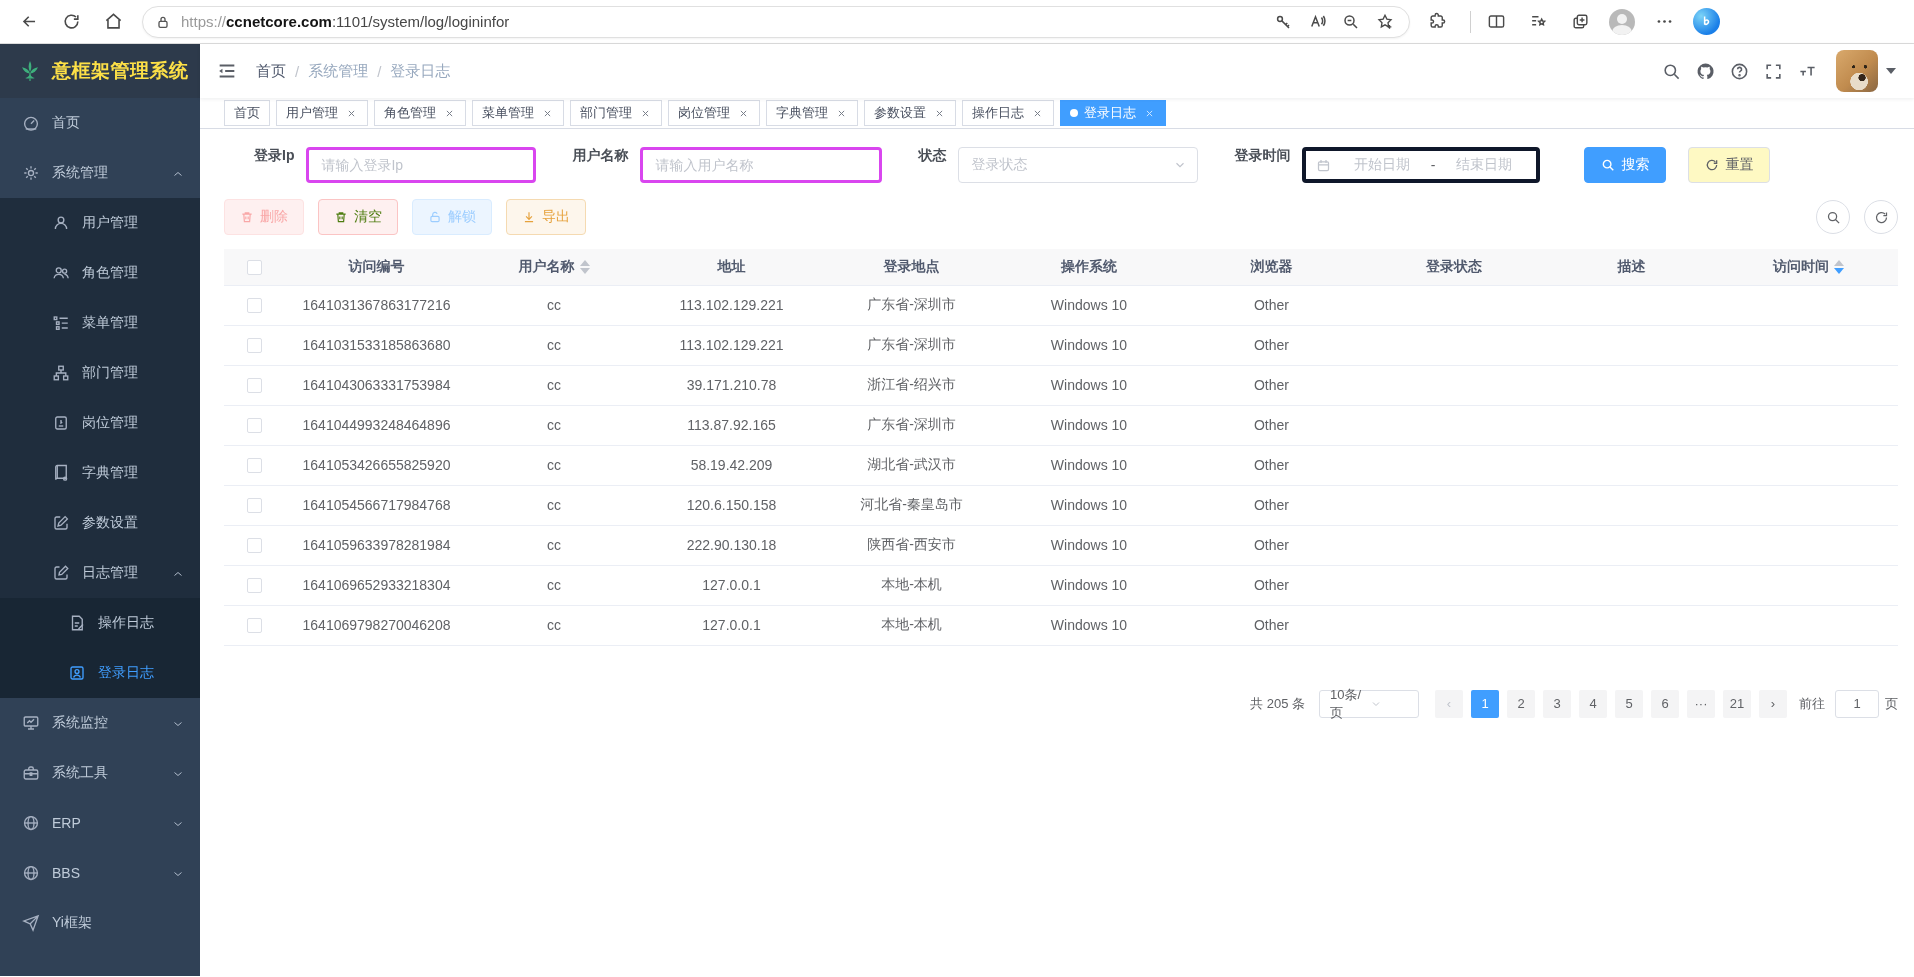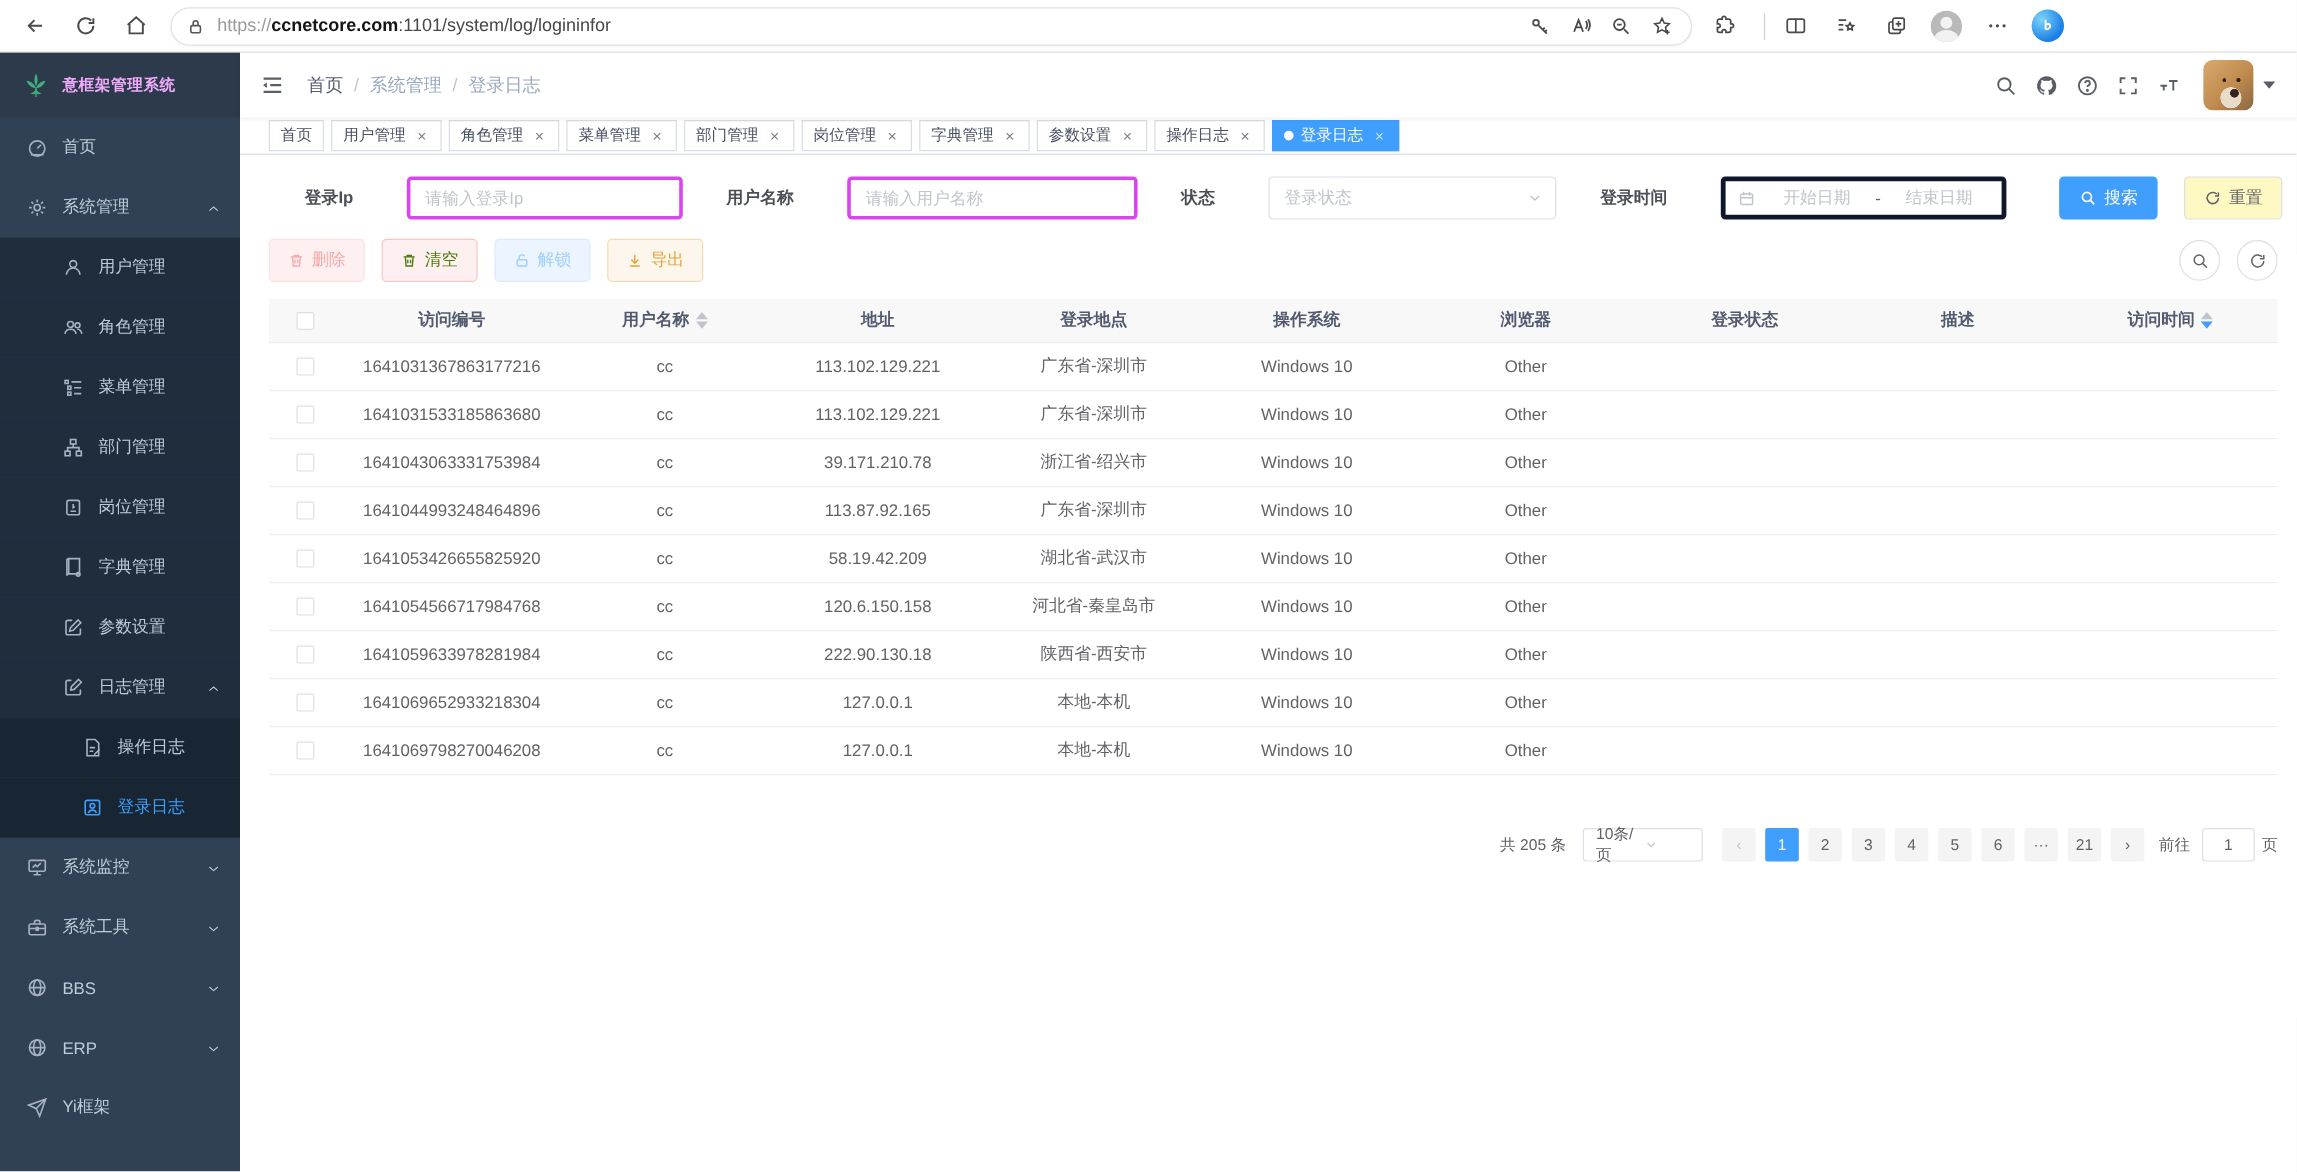--- a/index.html
+++ b/index.html
@@ -25,21 +25,21 @@
   .profile-dot:after { content:""; position:absolute; left:3px; top:16px; width:20px; height:14px; border-radius:50%; background:#f2f2f2; }
   .copilot { width:27px; height:27px; border-radius:50%; background:radial-gradient(circle at 30% 30%, #7cd4f7, #1a7fe8 70%); display:flex; align-items:center; justify-content:center; color:#fff; }
   .copilot svg{ width:15px; height:15px; }
 
   
   .app { display:flex; height:932px; }
   .sidebar { width:200px; background:#304156; flex:none; display:flex; flex-direction:column; }
   .logo { height:54px; background:#2d3a4b; display:flex; align-items:center; padding-left:18px; flex:none; }
   .logo .leaf { width:24px; height:24px; color:#3eaf7c; margin-right:10px; }
   .logo .leaf svg{ width:24px; height:24px; }
-  .logo-title { color:#f0abfc; font-size:13px; font-weight:bold; letter-spacing:.5px; }
+  .logo-title { color:#fde047; font-size:19px; font-weight:bold; letter-spacing:.5px; }
   .menu { flex:1; overflow:hidden; }
   .m-item { height:50px; display:flex; align-items:center; color:#bfcbd9; font-size:14px; cursor:pointer; position:relative; }
   .m-item .ic { width:18px; height:18px; color:#a7b1c2; flex:none; margin-right:12px; }
   .m-item .ic svg { width:18px; height:18px; }
   .m-item.lvl1 { padding-left:22px; }
   .m-item.lvl2 { padding-left:52px; background:#1f2d3d; }
   .m-item.lvl3 { padding-left:68px; background:#182634; }
   .m-item.active, .m-item.active .ic { color:#409eff; }
   .m-arrow { position:absolute; right:16px; width:12px; height:12px; color:#bfcbd9; }
   .m-arrow svg{ width:12px; height:12px; }
@@ -71,21 +71,21 @@
   .tag .dot { width:8px; height:8px; border-radius:50%; background:#fff; margin-right:6px; display:none; }
   .tag.active { background:#409eff; border-color:#409eff; color:#fff; }
   .tag.active .dot { display:inline-block; }
   .tclose { width:14px; height:14px; margin-left:6px; display:flex; align-items:center; justify-content:center; color:inherit; opacity:.75; }
   .tclose svg { width:9px; height:9px; }
 
   
   .content { flex:1; padding:0 16px 0 24px; overflow:hidden; }
 
   .filter-row { margin-top:18px; display:flex; align-items:center; padding-left:30px; }
-  .f-group { display:flex; align-items:center; margin-right:36px;gap:33px; }
+  .f-group { display:flex; align-items:flex-start; margin-right:36px; }
   .f-label { font-size:14px; font-weight:bold; color:#4a4f57; margin-right:12px; white-space:nowrap; }
   .f-input { height:36px; border:3px solid #d946ef; border-radius:4px; font-size:14px; color:#606266; padding:0 12px; outline:none; font-family:inherit; background:#fff; }
   .f-input::placeholder { color:#c0c4cc; }
   .f-select { width:240px; height:36px; border:1px solid #dcdfe6; border-radius:4px; display:flex; align-items:center; padding:0 10px 0 12px; color:#c0c4cc; font-size:14px; cursor:pointer; background:#fff; }
   .f-select .ph { flex:1; }
   .f-select .chev { width:14px; height:14px; color:#c0c4cc; }
   .f-select .chev svg{ width:14px; height:14px; }
   .f-date { width:238px; height:36px; border:4px solid #0f172a; border-radius:4px; display:flex; align-items:center; padding:0 10px; font-size:14px; background:#fff; cursor:pointer; }
   .f-date .cal { width:15px; height:15px; color:#c0c4cc; margin-right:8px; flex:none; }
   .f-date .cal svg{ width:15px; height:15px; }
@@ -376,32 +376,32 @@
     <span class="m-arrow"><svg viewBox="0 0 24 24" fill="none" stroke="currentColor" stroke-width="1.8">
                 <path d="M5 9l7 6 7-6"></path>
               </svg></span>
   </div>
   <div class="m-item lvl1">
     <span class="ic"><svg viewBox="0 0 24 24" fill="none" stroke="currentColor" stroke-width="1.8">
                 <circle cx="12" cy="12" r="8.6"></circle>
                 <ellipse cx="12" cy="12" rx="4" ry="8.6"></ellipse>
                 <path d="M3.4 12h17.2"></path>
               </svg></span>
-    <span class="m-label">BBS</span>
+    <span class="m-label">ERP</span>
     <span class="m-arrow"><svg viewBox="0 0 24 24" fill="none" stroke="currentColor" stroke-width="1.8">
                 <path d="M5 9l7 6 7-6"></path>
               </svg></span>
   </div>
   <div class="m-item lvl1">
     <span class="ic"><svg viewBox="0 0 24 24" fill="none" stroke="currentColor" stroke-width="1.8">
                 <circle cx="12" cy="12" r="8.6"></circle>
                 <ellipse cx="12" cy="12" rx="4" ry="8.6"></ellipse>
                 <path d="M3.4 12h17.2"></path>
               </svg></span>
-    <span class="m-label">ERP</span>
+    <span class="m-label">BBS</span>
     <span class="m-arrow"><svg viewBox="0 0 24 24" fill="none" stroke="currentColor" stroke-width="1.8">
                 <path d="M5 9l7 6 7-6"></path>
               </svg></span>
   </div>
   <div class="m-item lvl1">
     <span class="ic"><svg viewBox="0 0 24 24" fill="none" stroke="currentColor" stroke-width="1.8">
                 <path d="M21.5 2.5L11 13M21.5 2.5l-6.8 19-3.7-8.3-8.5-3.9 19-6.8z"></path>
               </svg></span>
     <span class="m-label">Yi框架</span>
 

